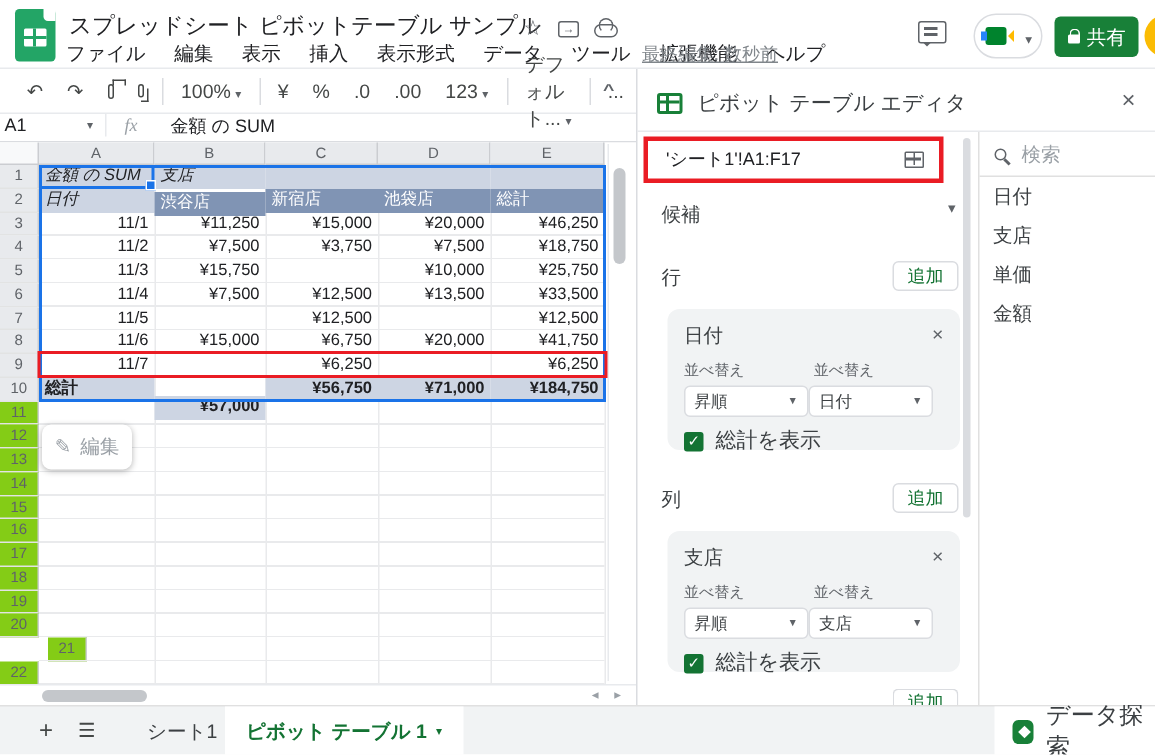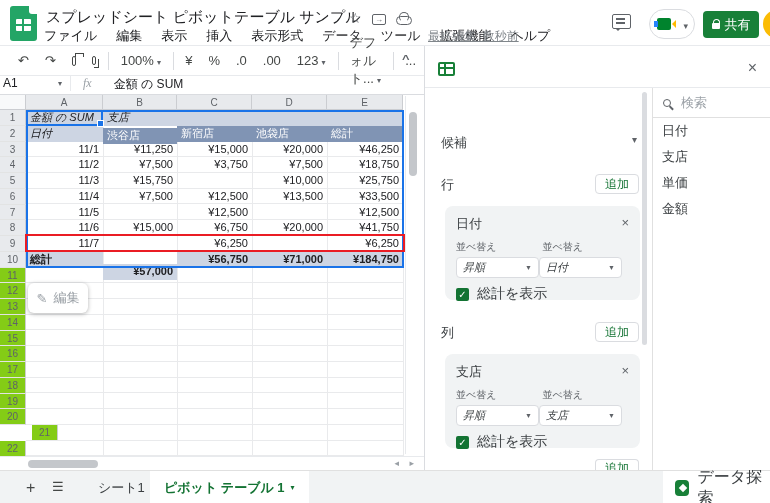--- a/index.html
+++ b/index.html
@@ -113,21 +113,21 @@
   .suggest-row { position:absolute; left:16px; top:88px; width:196px; display:flex; justify-content:space-between; font-size:13px; color:#3c4043; }
   .chev { color:#5f6368; font-size:10px; }
 
   .sec-label { position:absolute; left:16px; font-size:13px; color:#3c4043; }
   .add-btn { position:absolute; left:170px; width:44px; height:20px; border:1px solid #dadce0; border-radius:4px; background:#fff; color:#137333; font-size:12px; text-align:center; line-height:18px; }
   .card { position:absolute; left:20px; width:195px; height:94px; background:#f1f3f4; border-radius:8px; padding:9px 11px; }
   .card-head { display:flex; justify-content:space-between; font-size:13px; color:#3c4043; }
   .card-x { color:#5f6368; font-size:13px; }
   .dd-labels { display:flex; margin-top:7px; }
   .dd-label { width:96px; font-size:10px; color:#5f6368; }
-  .dd-row { display:flex; gap:0; margin-top:3px;font-style:italic; }
+  .dd-row { display:flex; gap:0; margin-top:3px; }
   .dropdown { width:83px; height:21px; background:#fff; border:1px solid #dadce0; border-radius:4px; font-size:11px; color:#3c4043; display:flex; align-items:center; justify-content:space-between; padding:0 6px; }
   .dd-caret { font-size:7px; color:#5f6368; }
   .chk-row { display:flex; align-items:center; gap:8px; margin-top:7px; }
   .checkbox { width:13px; height:13px; background:#137333; border-radius:2px; color:#fff; font-size:10px; text-align:center; line-height:13px; }
   .chk-label { font-size:14px; color:#3c4043; }
   .partial-btn { position:absolute; left:170px; top:413px; width:44px; height:11px; border:1px solid #dadce0; border-radius:4px 4px 0 0; border-bottom:none; background:#fff; overflow:hidden; color:#137333; font-size:12px; text-align:center; line-height:16px; }
 
   .panel-vscroll { position:absolute; left:217px; top:46px; width:5px; height:253px; background:#dadce0; border-radius:3px; }
   .panel-divider { position:absolute; left:227px; top:42px; width:1px; height:382px; background:#e0e0e0; }
 
@@ -329,23 +329,28 @@
     </span>
   <span class="explore">
       <span class="explore-ic"></span>
       <span class="explore-label">データ探索</span>
     </span>
 </div>
 
 <div class="abs panel">
   <div class="panel-header">
     <span class="tbl-icon"></span>
+    <span class="panel-title">ピボット テーブル エディタ</span>
     <span class="close-x">×</span>
   </div>
 
+  <div class="range-box">
+    <span class="range-text">'シート1'!A1:F17</span>
+    <span class="grid-pick"></span>
+  </div>
 
   <div class="suggest-row">
     <span>候補</span>
       <span class="chev">▾</span>
   </div>
 
   <div class="sec-label" style="top:130px;">行</div>
   <div class="add-btn" style="top:128px;">追加</div>
   <div class="card" style="top:160px;">
     <div class="card-head">

